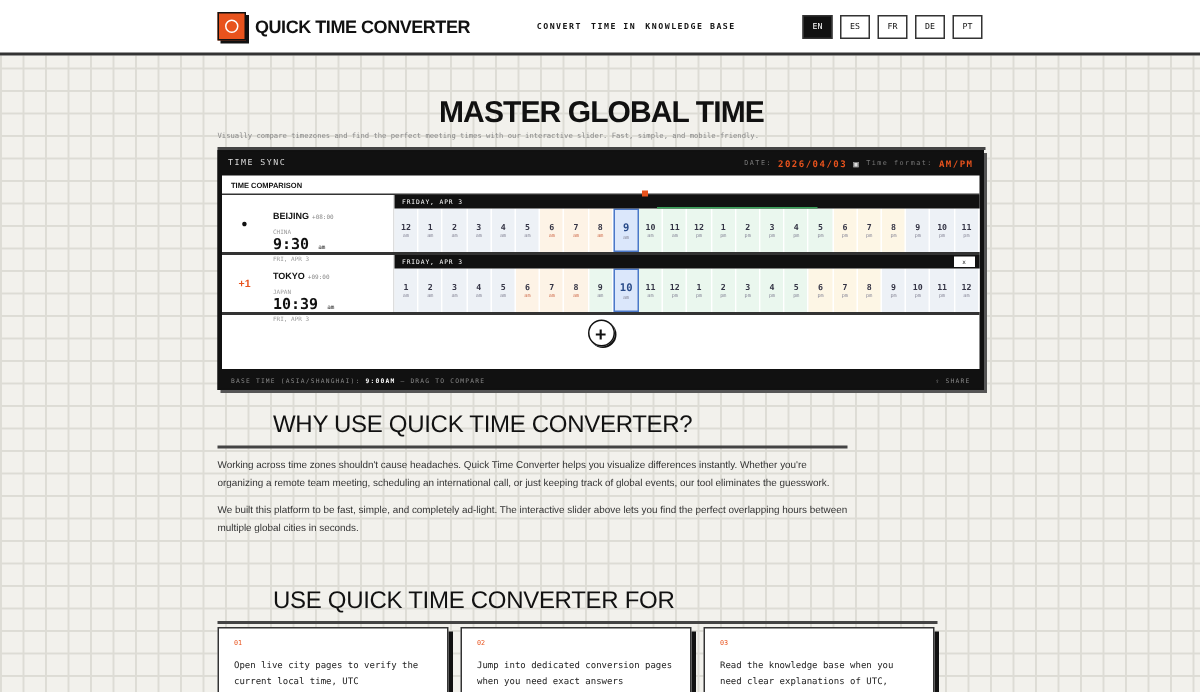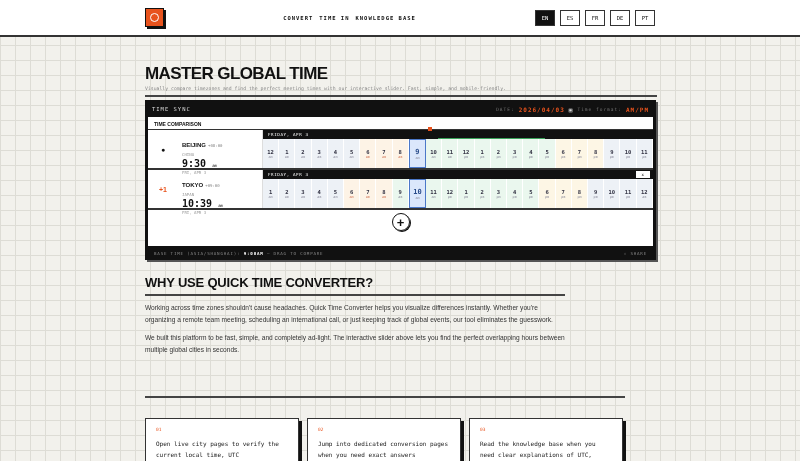--- a/index.html
+++ b/index.html
@@ -24,21 +24,21 @@
     box-shadow: 2px 2px 0 #111; display: flex; align-items: center; justify-content: center;
   }
   .logo span { width: 9px; height: 9px; border: 1.5px solid #fff; border-radius: 50%; position: relative; }
   .brand-name { font-weight: 900; font-size: 12px; letter-spacing: -0.3px; }
   .nav { font-family: "DejaVu Sans Mono", monospace; font-size: 5.5px; letter-spacing: 1px; display: flex; gap: 6px; font-weight: bold; }
   .langs { display: flex; gap: 5px; }
   .lang { width: 20px; height: 16px; border: 1px solid #333; font-size: 5.5px; font-family: "DejaVu Sans Mono", monospace; display: flex; align-items: center; justify-content: center; background: #fff; }
   .lang.active { background: #111; color: #fff; }
 
   .main { position: absolute; left: 145px; top: 64px; width: 512px; }
-  h1 { font-size: 17px; font-weight: 900; letter-spacing: -0.6px; }
+  h1 { font-size: 20px; font-weight: 900; letter-spacing: -0.6px; text-align: center; }
   .sub { font-family: "DejaVu Sans Mono", monospace; font-size: 4.8px; color: #888; margin-top: 2px; }
   .rule { height: 2px; background: #444; margin-top: 4px; }
 
   .widget { position: absolute; left: 145px; top: 100px; width: 511px; height: 160px; background: #111; border: 1px solid #111; box-shadow: 2px 2px 0 #555; }
   .wtop { height: 16px; display: flex; align-items: center; justify-content: space-between; padding: 0 6px; font-family: "DejaVu Sans Mono", monospace; font-size: 5.5px; color: #ddd; letter-spacing: 1px; }
   .wtop .right { display: flex; gap: 4px; align-items: center; color: #777; font-size: 4.5px; }
   .wtop .accent { color: #e8531d; font-weight: bold; font-size: 6px; }
   .inner { background: #fff; margin: 0 2px; height: 129px; position: relative; }
   .tc-label { height: 13px; font-size: 5px; font-weight: bold; padding: 4px 6px; border-bottom: 1px solid #333; }
   .row { display: flex; height: 40px; border-bottom: 2px solid #333; }
@@ -63,36 +63,37 @@
   .hr.work { background: #eaf7ee; }
   .hr.eve { background: #fdf6e5; }
   .hr.sel { background: #dbe7fb; border: 1px solid #4b78c8; }
   .hr.sel b { font-size: 7px; color: #2a4c8a; }
   .add { height: 24px; display: flex; align-items: center; justify-content: center; }
   .add span { width: 18px; height: 18px; border: 1.5px solid #111; border-radius: 50%; display: flex; align-items: center; justify-content: center; font-size: 13px; font-weight: bold; box-shadow: 1px 1px 0 #111; }
   .wbot { height: 14px; display: flex; align-items: center; justify-content: space-between; padding: 0 8px; font-family: "DejaVu Sans Mono", monospace; font-size: 4.2px; color: #888; letter-spacing: 0.8px; }
   .wbot b { color: #fff; }
 
   .sec { position: absolute; left: 145px; width: 420px; }
-  .sec h2 { font-size: 13px; font-weight: 700; letter-spacing: -0.2px; }
+  .sec h2 { font-size: 16px; font-weight: 400; letter-spacing: -0.2px; margin-left: 37px; }
   .sec .rule { margin-top: 4px; }
   .sec p { font-size: 6.6px; line-height: 12px; color: #333; margin-top: 6px; }
   .cards { position: absolute; left: 145px; top: 418px; display: flex; gap: 8px; }
   .card { width: 154px; height: 60px; background: #fff; border: 1px solid #333; box-shadow: 3px 3px 0 #111; padding: 8px 10px; font-family: "DejaVu Sans Mono", monospace; }
   .card .num { font-size: 4.5px; color: #e8531d; }
   .card .txt { font-size: 6px; line-height: 11px; margin-top: 6px; color: #222; }
 </style>
 </head>
 <body>
 
 <div class="header">
   <div class="brand">
     <div class="logo">
         <span></span>
       </div>
+    <span class="brand-name">QUICK TIME CONVERTER</span>
   </div>
   <div class="nav">
     <span>CONVERT</span>
     <span>TIME IN</span>
     <span>KNOWLEDGE BASE</span>
   </div>
   <div class="langs">
     <div class="lang active">EN</div>
     <div class="lang">ES</div>
     <div class="lang">FR</div>
@@ -354,20 +355,21 @@
 </div>
 
 <div class="sec" style="top:275px;">
   <h2>WHY USE QUICK TIME CONVERTER?</h2>
   <div class="rule"></div>
   <p>Working across time zones shouldn't cause headaches. Quick Time Converter helps you visualize differences instantly. Whether you're organizing a remote team meeting, scheduling an international call, or just keeping track of global events, our tool eliminates the guesswork.</p>
   <p>We built this platform to be fast, simple, and completely ad-light. The interactive slider above lets you find the perfect overlapping hours between multiple global cities in seconds.</p>
 </div>
 
 <div class="sec" style="top:392px; width:480px;">
+  <h2>USE QUICK TIME CONVERTER FOR</h2>
   <div class="rule"></div>
 </div>
 
 <div class="cards">
   <div class="card">
     <div class="num">01</div>
     <div class="txt">Open live city pages to verify the current local time, UTC</div>
   </div>
   <div class="card">
     <div class="num">02</div>

